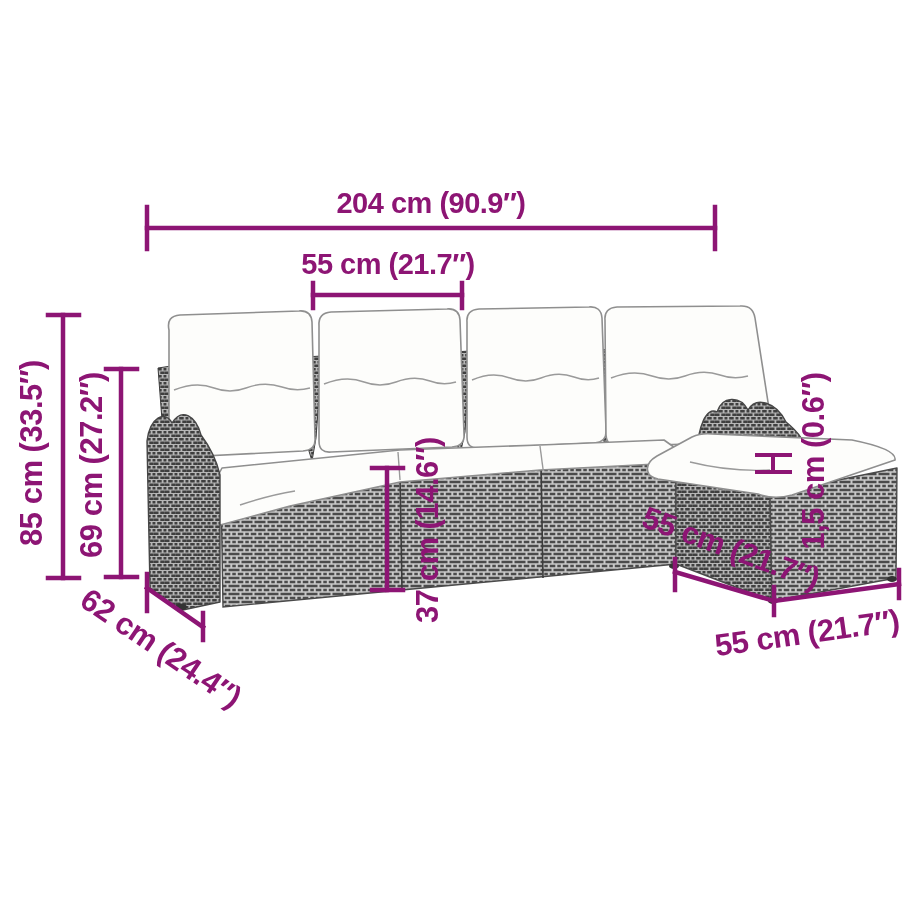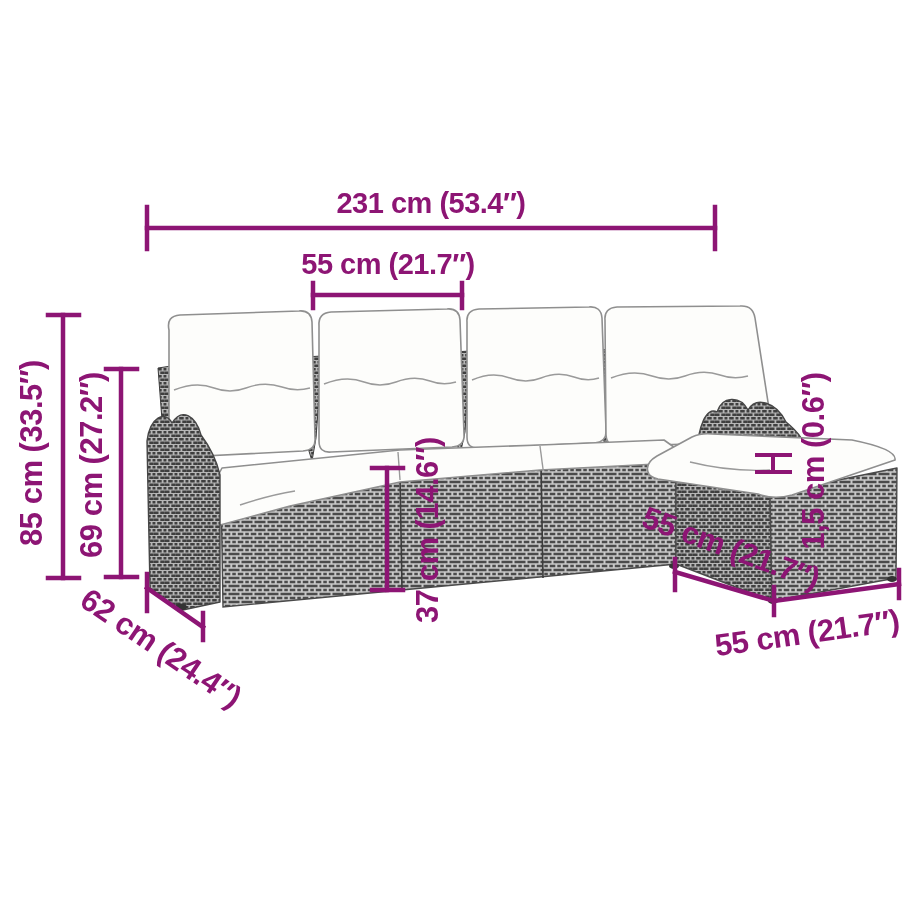--- a/index.html
+++ b/index.html
@@ -144,21 +144,21 @@
       </g>
 
       <g stroke-width="4">
         <path d="M773,455 V472"></path>
           <path d="M757,455 H790"></path>
           <path d="M757,472 H790"></path>
       </g>
     </g>
   </svg>
 
-  <div class="dim-label" style="left:431px;top:203px;">231 cm (53.4″)</div>
+  <div class="dim-label" style="left:431px;top:203px;">204 cm (90.9″)</div>
 
   <div class="dim-label" style="left:388px;top:264px;">55 cm (21.7″)</div>
 
   <div class="dim-label vert r-neg90" style="left:31px;top:453px;">85 cm (33.5″)</div>
 
   <div class="dim-label vert r-neg90" style="left:91px;top:465px;">69 cm (27.2″)</div>
 
   <div class="dim-label vert r-neg90" style="left:427px;top:530px;">37 cm (14.6″)</div>
 
   <div class="dim-label vert r34" style="left:161px;top:648px;">62 cm (24.4″)</div>

